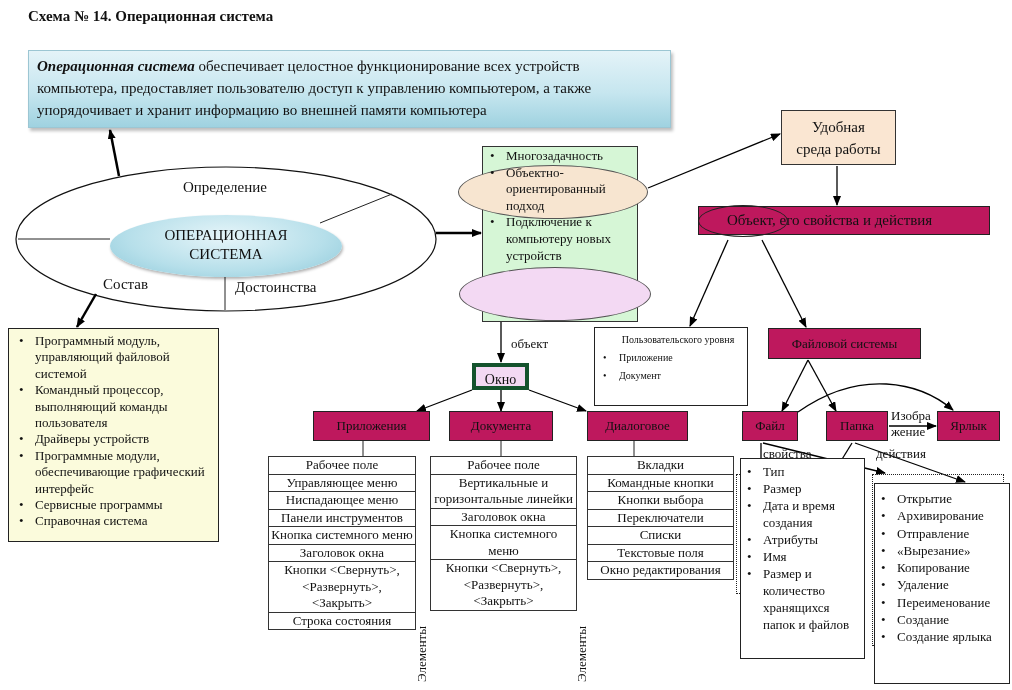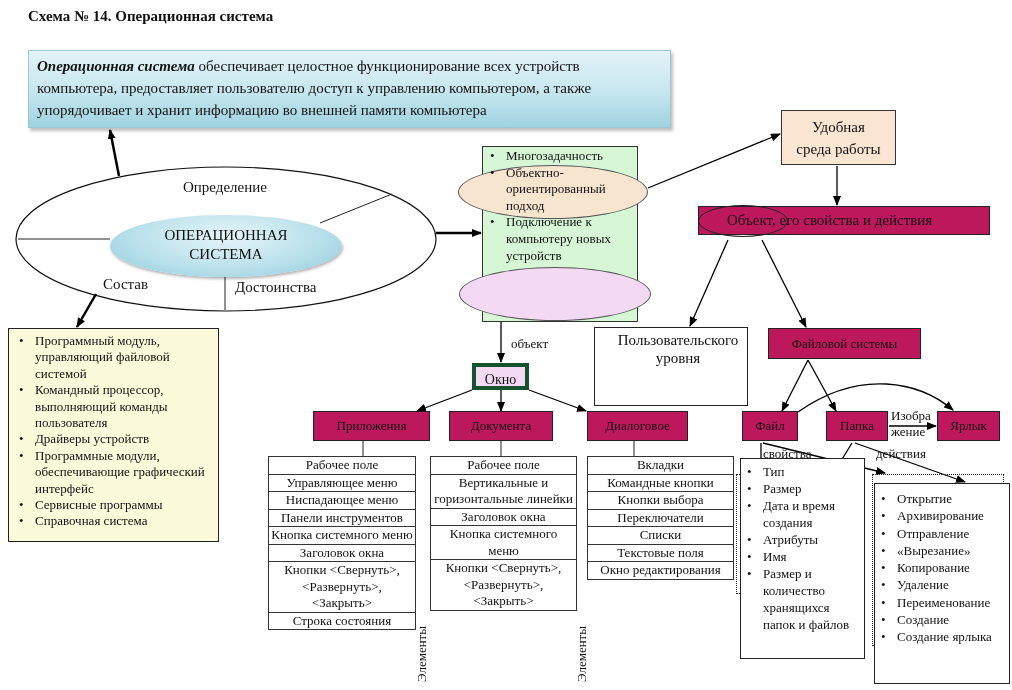--- a/index.html
+++ b/index.html
@@ -29,21 +29,21 @@
               background:#f7e5d0; border:1px solid #555; }
   .oval-gui { left:459px; top:267px; width:192px; height:54px; border-radius:50%;
               background:#f3d9f3; border:1px solid #555; }
   .adv-list { left:486px; top:148px; width:150px; font-size:13px; line-height:16.6px; }
   .box { border:1px solid #222; background:#be185d; text-align:center; font-size:13px; }
   .env-box { left:781px; top:110px; width:115px; height:55px; background:#fae6d2;
              border:1px solid #333; font-size:15px; line-height:22px; padding-top:5px; text-align:center; }
   .obj-box { left:698px; top:206px; width:292px; height:29px; font-size:15px; line-height:27px;
              text-align:left; padding-left:28px; }
   .obj-oval { left:698px; top:205px; width:90px; height:32px; border-radius:50%; border:1px solid #222; }
-  .user-box { left:594px; top:327px; width:154px; height:79px; border:1.5px solid #222; font-size:15px;
+  .user-box { left:594px; top:327px; width:154px; height:79px; border:1.5px solid #222; font-size:10px;
               line-height:18px; padding:3px 4px; }
   .fs-box { left:768px; top:328px; width:153px; height:31px; line-height:29px; font-size:13px; }
   .small-box { height:30px; line-height:28px; font-size:13px; }
   .win-box { left:472px; top:363px; width:57px; height:27px; background:#f3d9f3; border:4px solid #14532d;
              text-align:center; font-size:14px; line-height:25px; }
   table.stack { position:absolute; border-collapse:collapse; font-size:13px; background:#fff; }
   table.stack td { border:1px solid #333; text-align:center; padding:0 2px; line-height:16.5px; }
   .vert { font-size:13px; transform:rotate(-90deg); transform-origin:left top; white-space:nowrap; }
   .lbl { font-size:13px; white-space:nowrap; }
   .prop-box { left:740px; top:458px; width:125px; height:201px; border:1.5px solid #222;
@@ -142,20 +142,24 @@
   <div>среда работы</div>
 </div>
 
 <div class="abs box obj-box">
   <span>Объект,</span> <span>его свойства и действия</span>
 </div>
 <div class="abs obj-oval"></div>
 
 <div class="abs user-box">
   <div style="text-align:center;padding:0 0 0 14px;">Пользовательского уровня</div>
+  <ul class="bul">
+    <li>Приложение</li>
+    <li>Документ</li>
+  </ul>
 </div>
 
 <div class="abs box fs-box">Файловой системы</div>
 
 <div class="abs box small-box" style="left:742px;top:411px;width:56px;">Файл</div>
 <div class="abs box small-box" style="left:826px;top:411px;width:62px;">Папка</div>
 <div class="abs box small-box" style="left:937px;top:411px;width:63px;">Ярлык</div>
 
 <div class="abs lbl" style="left:891px;top:408px;line-height:16px;">
   <div>Изобра</div>

